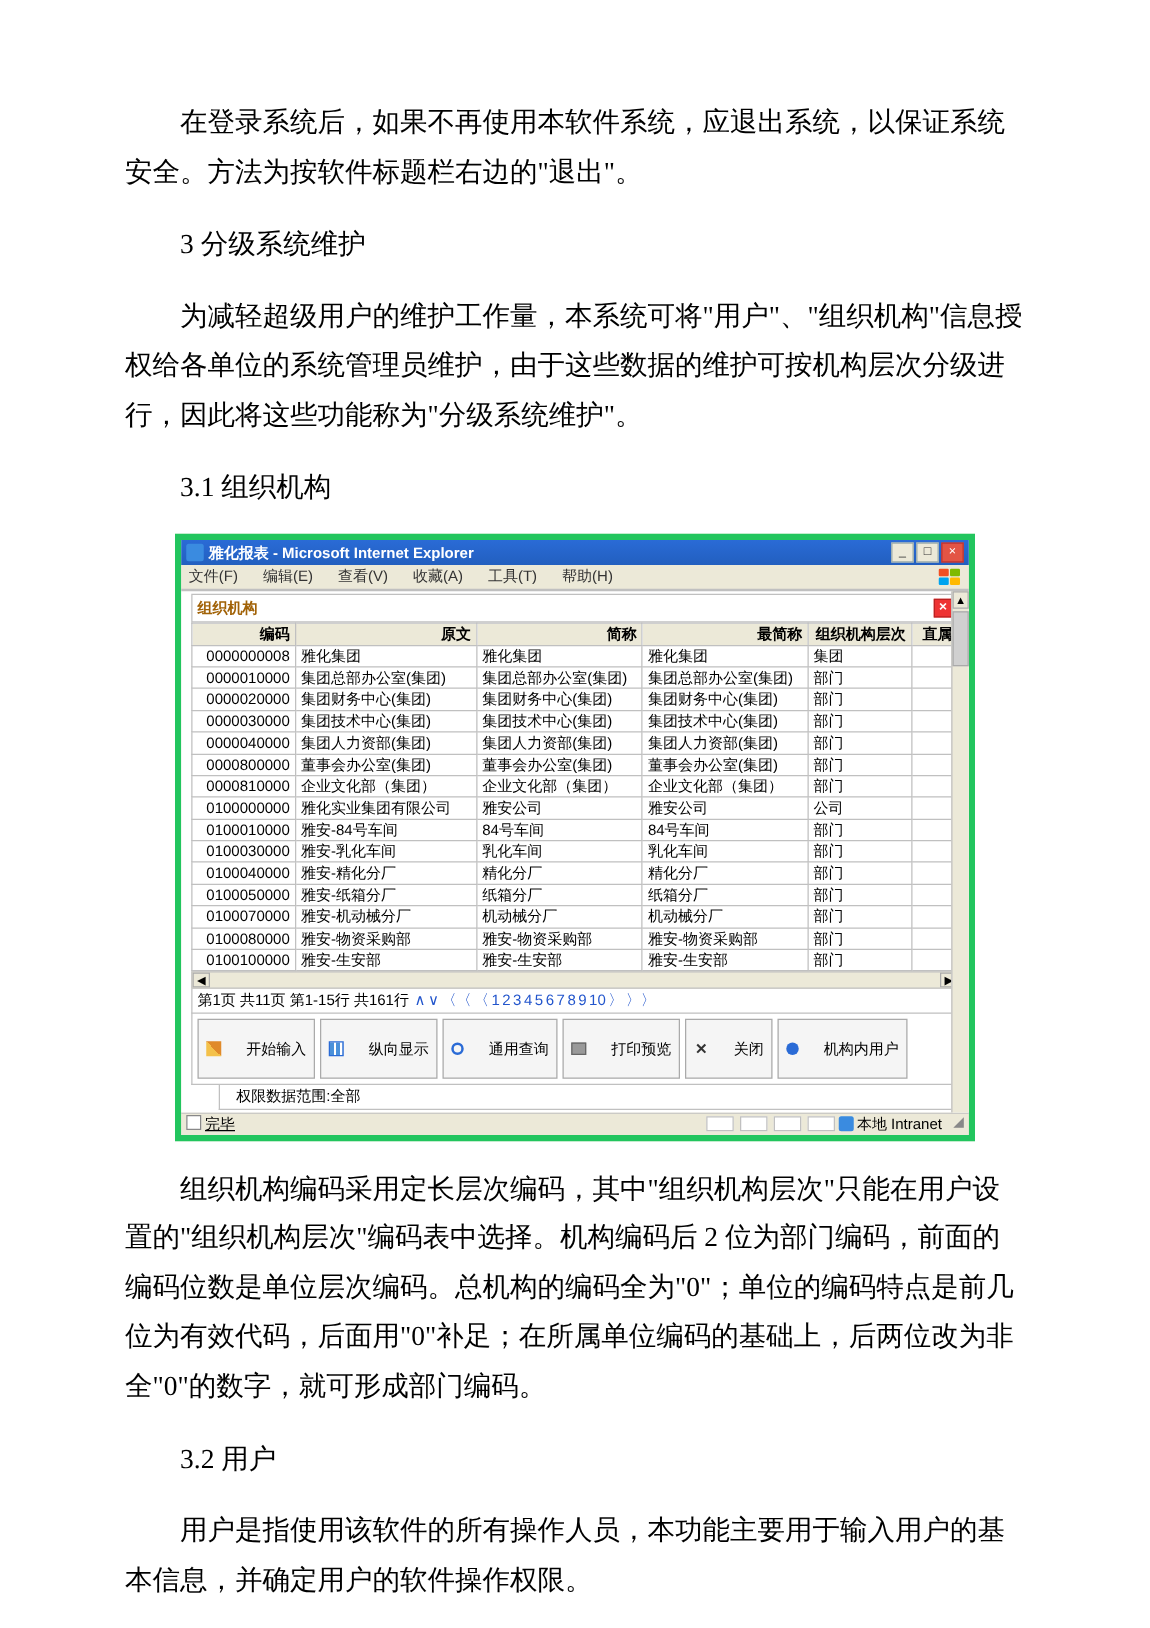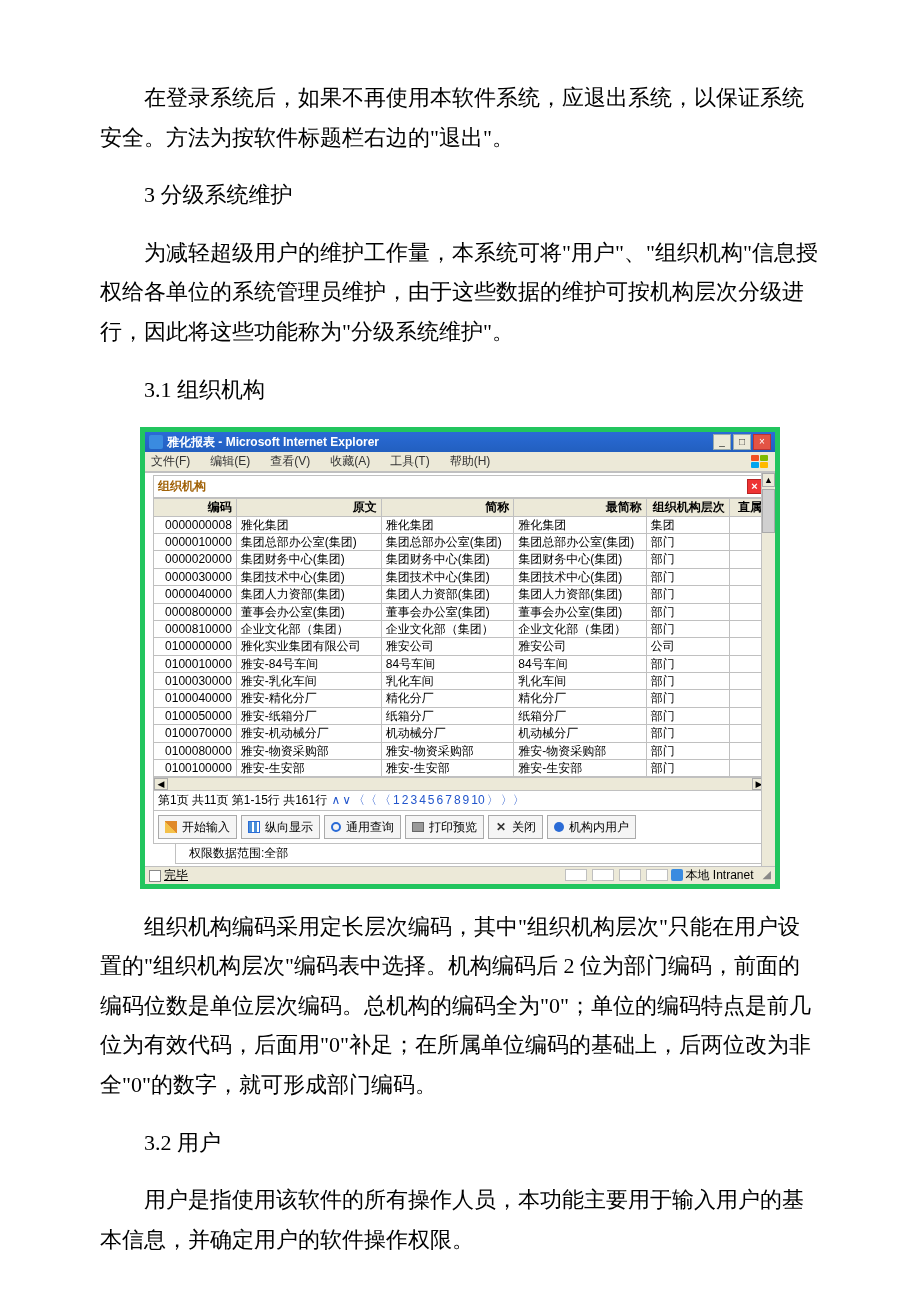--- a/index.html
+++ b/index.html
@@ -117,39 +117,39 @@
   .horiz-scroll .hbtn{width:14px;height:12px;border:1px solid #aaa;background:#ece9d8;font-size:9px;display:flex;align-items:center;justify-content:center;}
   .horiz-scroll .track{flex:1;}
   .pager-line { border:1px solid #c0c0c0; border-top:none; padding:2px 4px; }
   .pager-line .pg-link{ color:#2255cc; margin:0 1px; }
   .toolbar-line {
     border:1px solid #c0c0c0; border-top:none;
     padding:4px 4px;
     display:flex; gap:4px; align-items:center;
   }
   .tb-btn {
-    display:inline-flex; align-items:center; gap:5px;
+    display:inline-flex; align-items:center; gap:20px;
     border:1px solid #aaa; background:#f5f5f5;
-    padding:4px 6px;
+    padding:16px 6px;
   }
   .tb-icon{width:12px;height:12px;display:inline-block;}
   .ic-pen{background:linear-gradient(45deg,#f4c14a 50%,#e08a2a 50%);}
   .ic-cols{background:repeating-linear-gradient(90deg,#4a90d9 0 3px,#fff 3px 5px); border:1px solid #2a6bd6;}
   .ic-find{border:2px solid #2a6bd6; border-radius:50%; width:10px;height:10px;}
   .ic-print{background:#999;border:1px solid #666;width:12px;height:10px;}
   .ic-x{color:#333;font-weight:bold;display:inline-flex;align-items:center;justify-content:center;}
   .ic-user{background:#2a6bd6;border-radius:50%;width:10px;height:10px;}
   .info-line{ border:1px solid #c0c0c0; border-top:none; padding:2px 13px;margin-left:22px; }
   .statusbar{
     display:flex; align-items:center;
     border-top:1px solid #c0c0c0;
     height:18px; padding:0 4px;
     background:#ece9d8;
   }
-  .statusbar .sb-left{display:flex;align-items:flex-end;gap:3px;text-decoration:underline;}
+  .statusbar .sb-left{display:flex;align-items:flex-start;gap:3px;text-decoration:underline;}
   .sb-icon{width:12px;height:12px;background:#fff;border:1px solid #888;display:inline-block;}
   .sb-right{margin-left:auto;display:flex;align-items:center;gap:3px;}
   .sb-pane{width:22px;height:12px;border:1px solid #c0c0c0;background:#fff;margin-left:2px;}
   .zone-icon{width:12px;height:12px;background:#3a8be0;border-radius:2px;display:inline-block;}
   .resize-grip{margin-left:6px;color:#888;font-size:11px;}
 </style>
 </head>
 <body>
 
 <p class="para">在登录系统后，如果不再使用本软件系统，应退出系统，以保证系统安全。方法为按软件标题栏右边的"退出"。</p>

